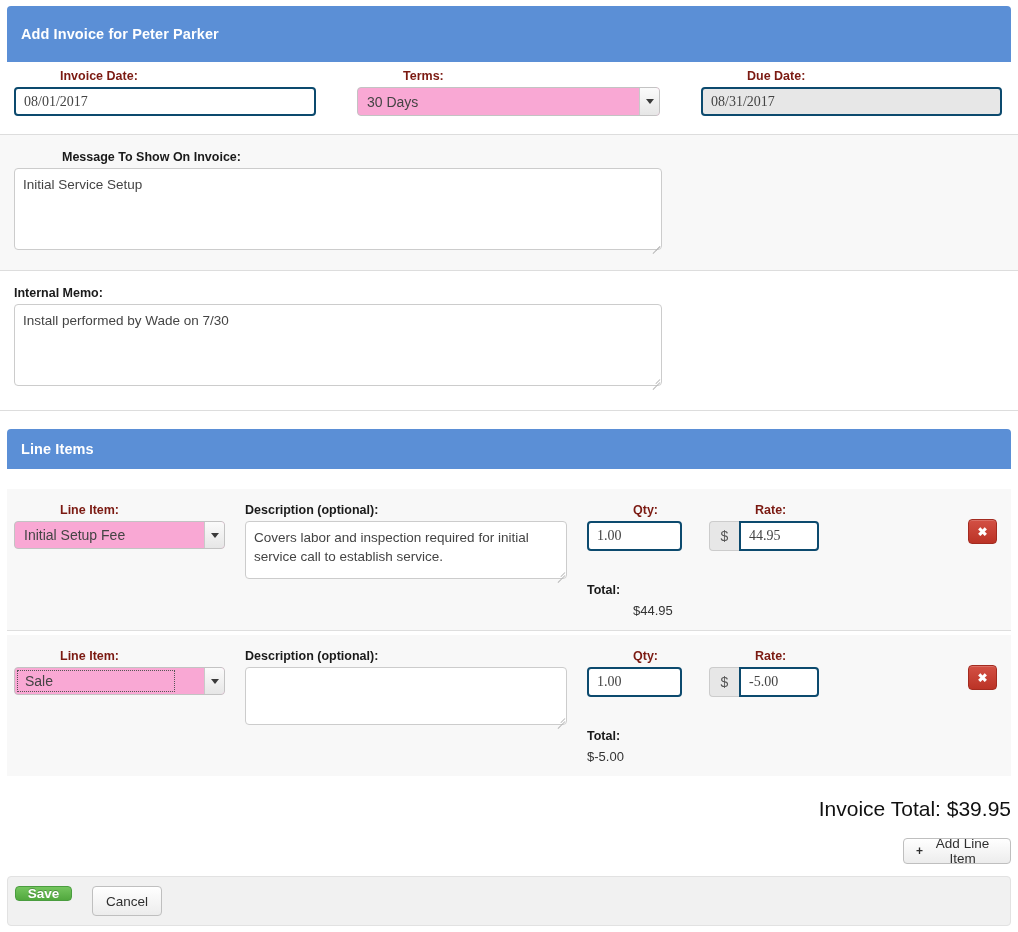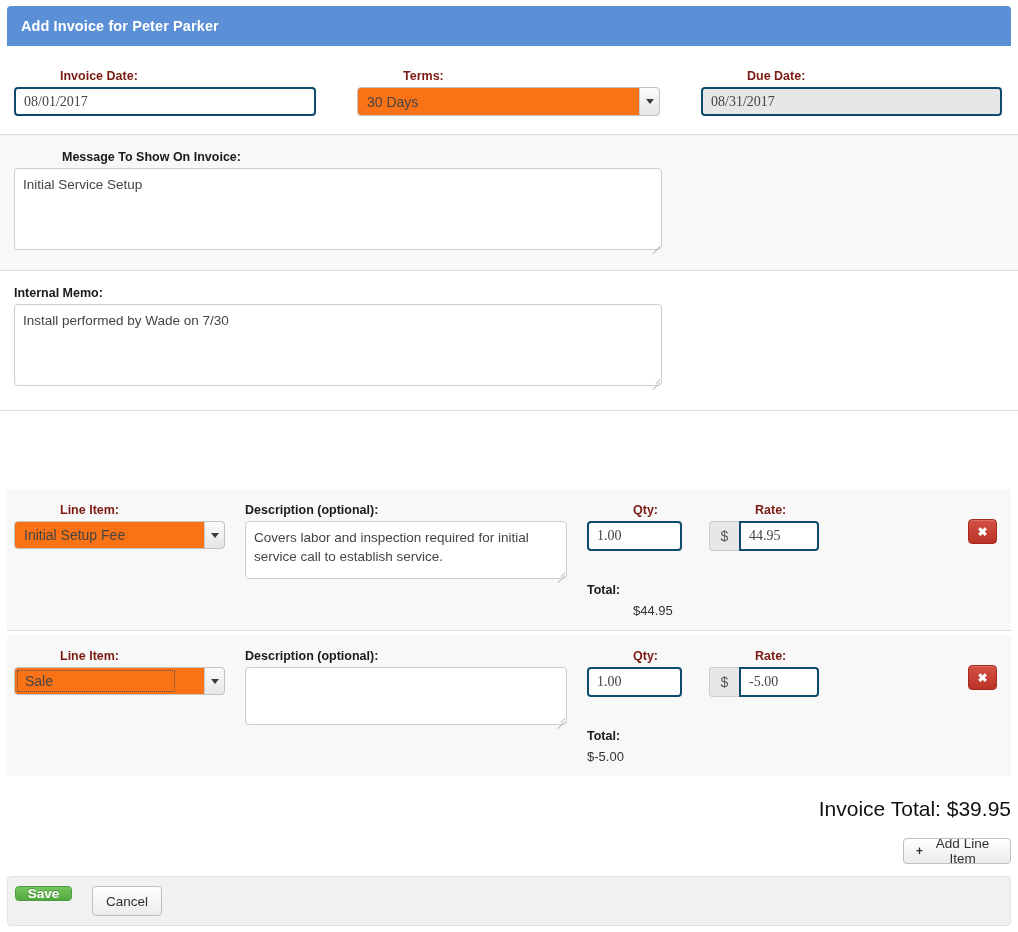--- a/index.html
+++ b/index.html
@@ -93,21 +93,21 @@
     transform-origin: right center;
     transform: rotate(-45deg);
   }
 
   
   .sel {
     position: absolute;
     box-sizing: border-box;
     border: 1px solid #c3c3c3;
     border-radius: 4px;
-    background: #f97316;
+    background: #f9a8d4;
     display: flex;
     align-items: stretch;
     overflow: hidden;
     gap: 28px;
   }
   .sel .sel-val {
     flex: 1 1 auto;
     display: flex;
     align-items: center;
     padding-left: 9px;
@@ -250,21 +250,21 @@
     border: 1px solid #e2e2e2;
     border-radius: 4px;
     box-sizing: border-box;
   }
 </style>
 </head>
 <body>
 
 <div class="page">
 
-  <div class="panel-head" style="left:7px; top:6px; width:1004px; height:40px;">
+  <div class="panel-head" style="left:7px; top:6px; width:1004px; height:56px;">
     <span>Add Invoice for Peter Parker</span>
   </div>
 
   <div class="lbl req" style="position:absolute; left:14px; top:69px;">Invoice Date:</div>
   <input class="txt-input" type="text" style="position: absolute; left: 14px; top: 87px; width: 302px; height: 29px;" value="08/01/2017">
 
   <div class="lbl req" style="position:absolute; left:357px; top:69px;">Terms:</div>
   <div class="sel" style="left:357px; top:87px; width:303px; height:29px;">
     <span class="sel-val">30 Days</span>
     <span class="sel-btn">
@@ -292,20 +292,23 @@
   <div style="position:absolute; left:14px; top:304px; width:648px; height:82px;">
     <textarea class="ta" style="width: 648px; height: 82px;">Install performed by Wade on 7/30</textarea>
     <span class="resize-grip">
       <i style="width:10px; top:9px;"></i>
         <i style="width:6px; top:6px;"></i>
     </span>
   </div>
 
   <div class="hr" style="top:410px;"></div>
 
+  <div class="panel-head" style="left:7px; top:429px; width:1004px; height:40px;">
+    <span>Line Items</span>
+  </div>
 
   <div class="shade" style="left:7px; top:489px; width:1004px; height:141px;"></div>
   <div class="row-sep" style="left:7px; top:630px; width:1004px;"></div>
 
   <div class="lbl req" style="position:absolute; left:14px; top:503px;">Line Item:</div>
   <div class="sel" style="left:14px; top:521px; width:211px; height:28px;">
     <span class="sel-val">Initial Setup Fee</span>
     <span class="sel-btn">
         <span class="caret"></span>
       </span>

